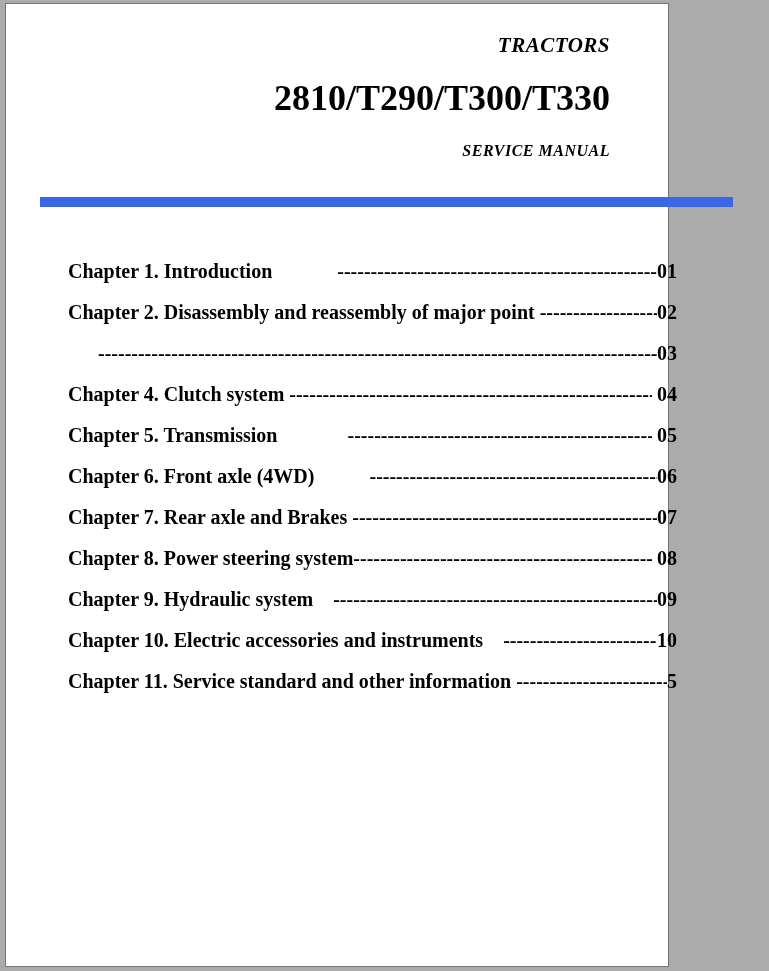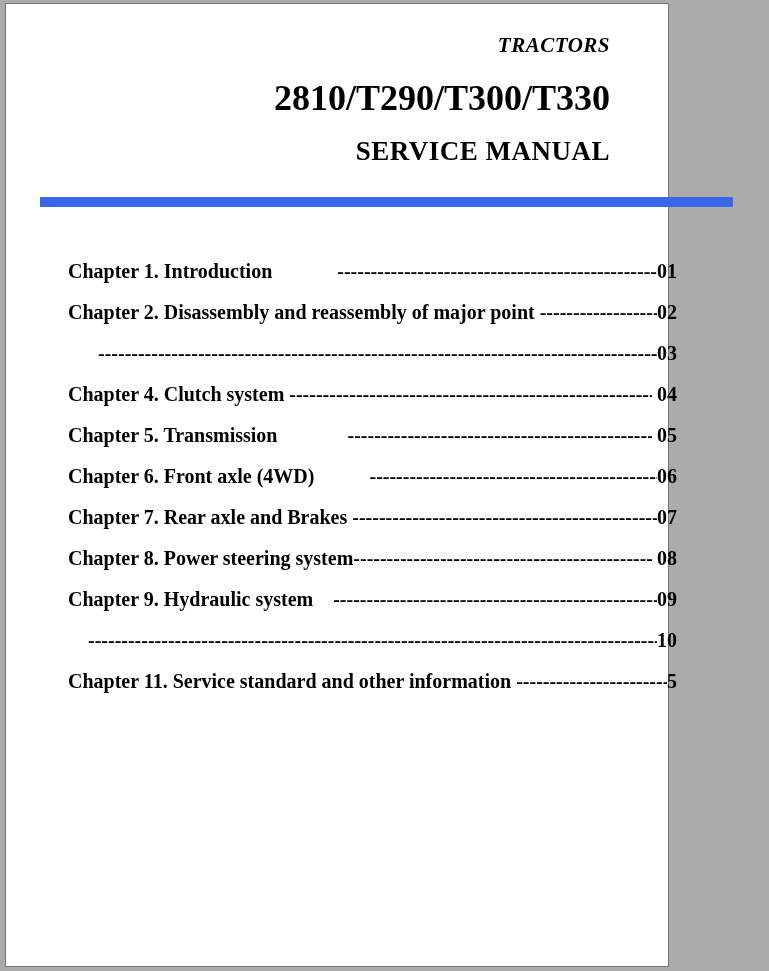--- a/index.html
+++ b/index.html
@@ -45,23 +45,24 @@
   .title {
     top: 71px;
     font-size: 36px;
     line-height: 46px;
     font-weight: bold;
     letter-spacing: 0px;
     margin-left: 21px;
   }
   .subtitle {
     top: 132px;
-    font-size: 27px;
+    font-size: 16px;
     line-height: 30px;
     font-weight: bold;
+    font-style: italic;
     letter-spacing: 0.5px;
   }
   .rule {
     position: absolute;
     top: 193px;
     left: 34px;
     width: 693px;
     height: 10px;
     background: var(--rule, #3B66E8);
   }
@@ -170,20 +171,21 @@
   </div>
 
   <div class="row">
     <span class="lbl">Chapter 9. Hydraulic system</span>
           <span class="gap">    </span>
           <span class="dash">--------------------------------------------------------------------------------------------------------------</span>
           <span class="pg">09</span>
   </div>
 
   <div class="row">
+    <span class="lbl">Chapter 10. Electric accessories and instruments</span>
           <span class="gap">    </span>
           <span class="dash">--------------------------------------------------------------------------------------------------------------</span>
           <span class="pg">10</span>
   </div>
 
   <div class="row">
     <span class="lbl">Chapter 11. Service standard and other information</span>
           <span class="gap"> </span>
           <span class="dash">--------------------------------------------------------------------------------------------------------------</span>
           <span class="pg">5</span>

